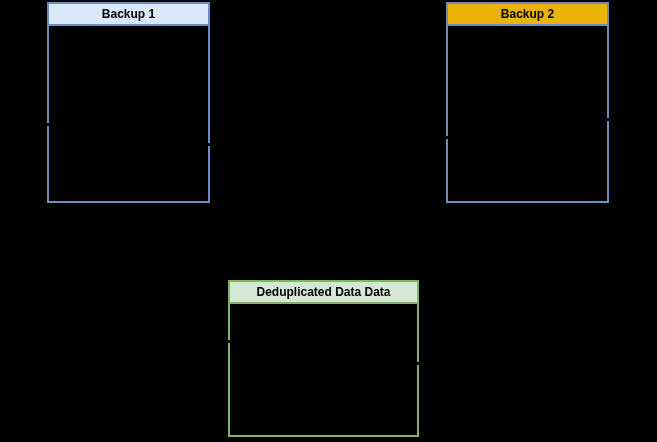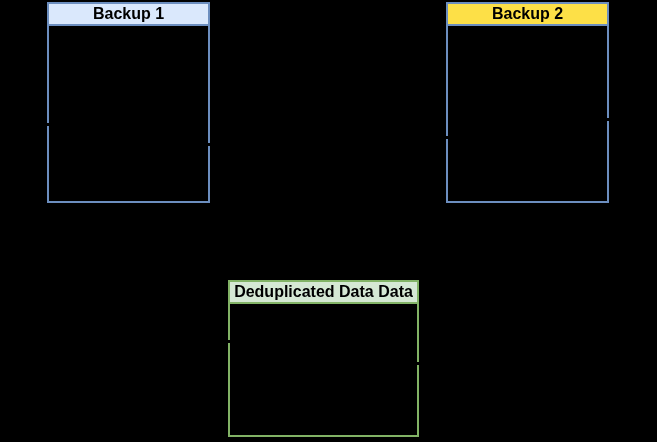--- a/index.html
+++ b/index.html
@@ -26,21 +26,21 @@
   }
   .node-header {
     box-sizing: border-box;
     height: 24px;
     border: 2px solid;
     display: flex;
     align-items: center;
     justify-content: center;
   }
   .node-title {
-    font-size: 16px;
+    font-size: 12px;
     font-weight: bold;
     color: #000000;
     white-space: nowrap;
   }
   .node-body {
     box-sizing: border-box;
     flex: 1;
     border: 2px solid;
     border-top: none;
     background: transparent;
@@ -69,21 +69,21 @@
 <div class="canvas">
 
   <div class="node node-backup1">
     <div class="node-header" style="background-color: rgb(218, 232, 252); border-color: rgb(108, 142, 191);">
       <span class="node-title">Backup 1</span>
     </div>
     <div class="node-body" style="border-color: rgb(108, 142, 191);"></div>
   </div>
 
   <div class="node node-backup2">
-    <div class="node-header" style="background-color: #fde047; border-color: rgb(108, 142, 191);">
+    <div class="node-header" style="background-color: #eab308; border-color: rgb(108, 142, 191);">
       <span class="node-title">Backup 2</span>
     </div>
     <div class="node-body" style="border-color: rgb(108, 142, 191);"></div>
   </div>
 
   <div class="node node-dedup">
     <div class="node-header" style="background-color: rgb(213, 232, 212); border-color: rgb(130, 179, 102);">
       <span class="node-title">Deduplicated Data Data</span>
     </div>
     <div class="node-body" style="border-color: rgb(130, 179, 102);"></div>

